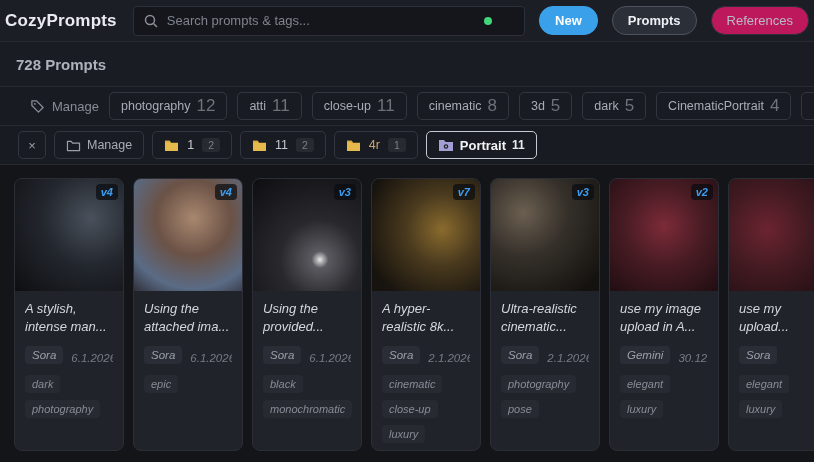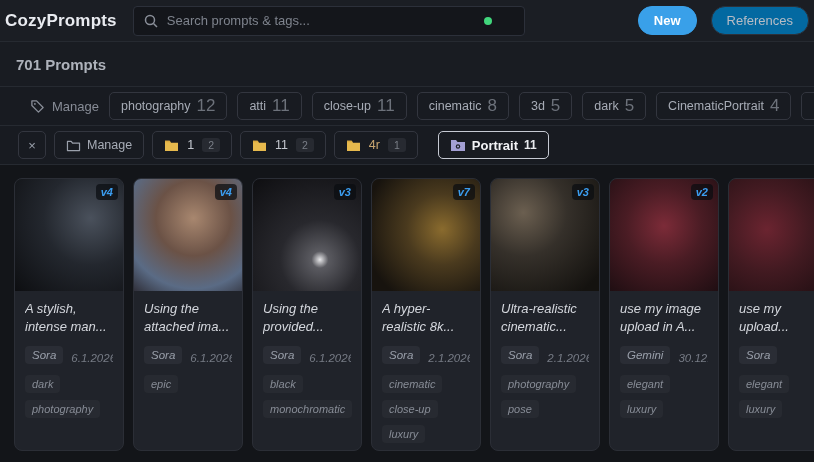--- a/index.html
+++ b/index.html
@@ -29,21 +29,21 @@
   .search-input::placeholder { color:#7e838d; }
   .status-dot {
     position:absolute; right:32px; top:50%; transform:translateY(-50%);
     width:8px; height:8px; border-radius:50%;
   }
   .topbar-spacer { flex:1; }
   .btn { border-radius:14px; font-size:13px; padding:6px 15px; cursor:pointer;
          font-family:"Liberation Sans", sans-serif; }
   .btn-new { background:#39a0e9; color:#ffffff; font-weight:bold; border:1px solid #39a0e9; margin-right:14px; }
   .btn-prompts { background:#2b2f38; color:#eef0f4; font-weight:bold; border:1px solid #4d525c; margin-right:14px; }
-  .btn-refs { background:#0369a1; color:#b7bcc5; border:1px solid #2c3039; }
+  .btn-refs { background:#be185d; color:#b7bcc5; border:1px solid #2c3039; }
 
   
   .stats-row { height:45px; background:#191c22; border-bottom:1px solid #262a31;
                display:flex; align-items:center; padding:0 16px; }
   .stats-label { font-size:15px; font-weight:bold; color:#aeb2bb; }
 
   
   .tag-row { height:39px; background:#181b21; border-bottom:1px solid #262a31;
              display:flex; align-items:center; padding:0 0 0 30px; gap:10px; white-space:nowrap; overflow:hidden; }
   .manage-tags { display:flex; align-items:center; gap:7px; color:#878c96; font-size:13px; cursor:pointer; flex:0 0 auto; }
@@ -59,21 +59,21 @@
                 display:flex; align-items:center; padding:0 0 0 18px; gap:8px; white-space:nowrap; overflow:hidden; }
   .clear-btn {
     width:28px; height:28px; border:1px solid #33363f; border-radius:5px;
     color:#9aa0ab; font-size:13px; display:inline-flex; align-items:center; justify-content:center;
     cursor:pointer; flex:0 0 auto;
   }
   .folder-chip { gap:8px; }
   .folder-chip .fname { color:#c3c7cf; }
   .folder-chip .fname.amber { color:#c9a670; }
   .count-badge { background:#272a31; border-radius:3px; padding:1px 6px; font-size:10.5px; color:#7a7f88; }
-  .chip.selected { border-color:#c6cad3; margin-left:12px; }
+  .chip.selected { border-color:#c6cad3; }
   .chip.selected .fname { color:#f2f3f6; font-weight:bold; font-size:13px; }
   .chip.selected .sel-count { color:#e8eaee; font-weight:bold; font-size:12px; }
 
   
   .content { background:#131519; padding:13px 0 0 14px; }
   .cards { display:flex; gap:9px; }
   .card {
     width:110px; height:273px; flex:0 0 auto;
     background:#20232a; border:1px solid #2b2e36; border-radius:8px;
     overflow:hidden; cursor:pointer;font-style:italic;
@@ -109,25 +109,26 @@
   <div class="searchbox">
     <svg width="14" height="14" viewBox="0 0 14 14">
       <circle cx="6" cy="6" r="4.5" fill="none" stroke="#8a8f99" stroke-width="1.5"></circle>
       <line x1="9.5" y1="9.5" x2="13" y2="13" stroke="#8a8f99" stroke-width="1.5"></line>
     </svg>
     <input class="search-input" type="text" placeholder="Search prompts &amp; tags..." style="">
     <span class="status-dot" style="background: rgb(65, 214, 124);"></span>
   </div>
   <div class="topbar-spacer"></div>
   <button class="btn btn-new">New</button>
+  <button class="btn btn-prompts">Prompts</button>
   <button class="btn btn-refs">References</button>
 </div>
 
 <div class="stats-row">
-  <span class="stats-label">701 Prompts</span>
+  <span class="stats-label">728 Prompts</span>
 </div>
 
 <div class="tag-row">
   <span class="manage-tags">
     <svg width="15" height="15" viewBox="0 0 16 16">
       <path d="M2 2h5l7 7-5 5-7-7z" fill="none" stroke="#878c96" stroke-width="1.4" stroke-linejoin="round"></path>
       <circle cx="5.2" cy="5.2" r="1" fill="#878c96"></circle>
     </svg>
     <span>Manage</span>
   </span>

